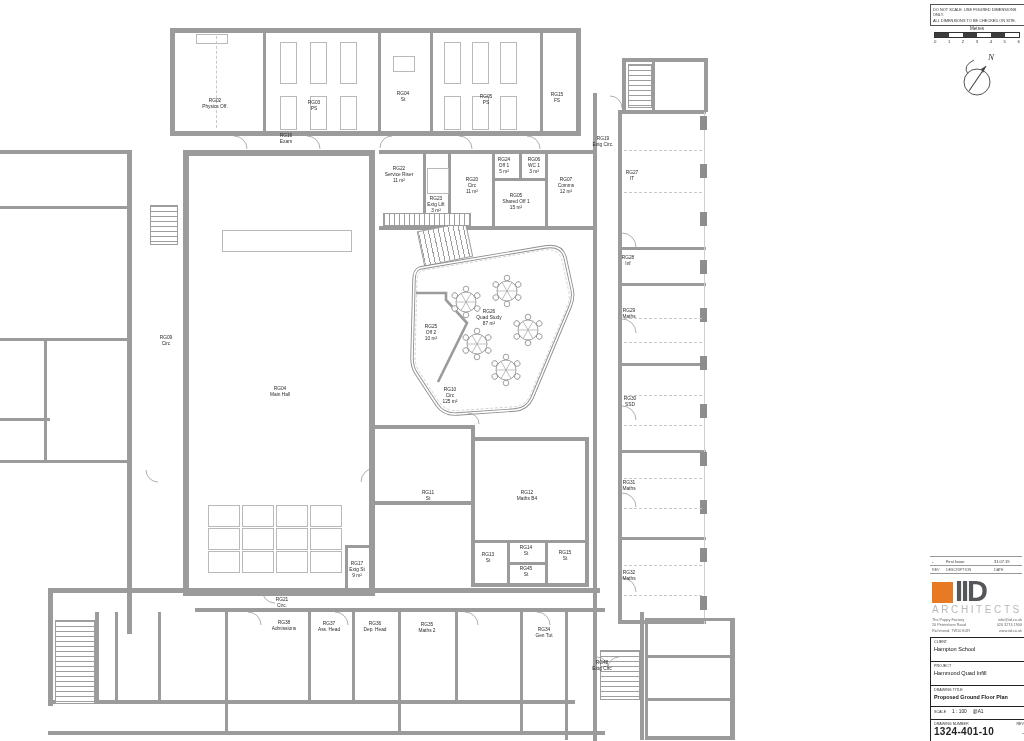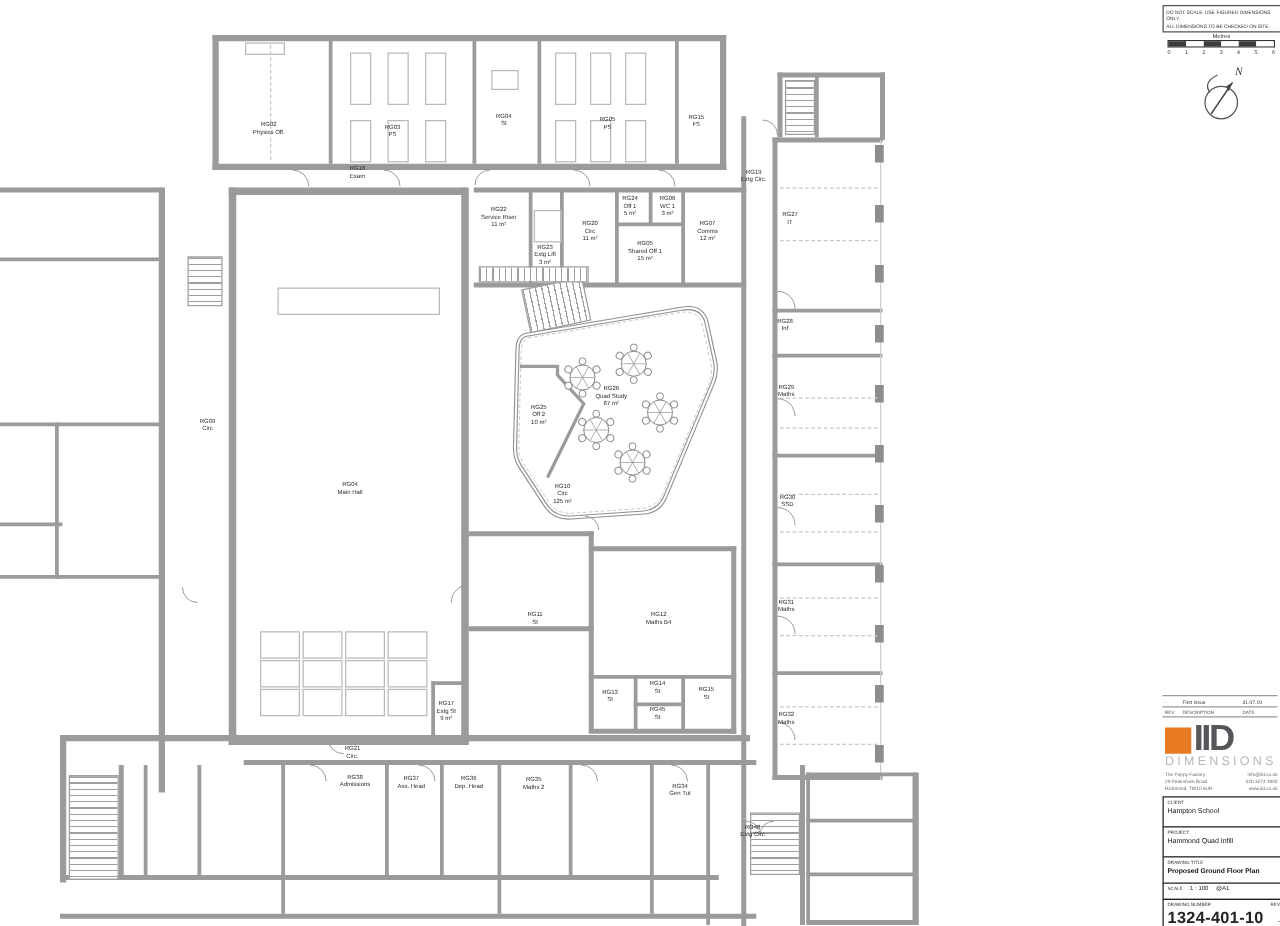--- a/index.html
+++ b/index.html
@@ -43,21 +43,21 @@
   .addr{display:flex;justify-content:space-between;margin-top:3px;font-size:3.8px;line-height:1.5;color:#666;}
   .addr .rgt{text-align:right;}
   .box{position:absolute;left:930px;width:90px;border:1px solid #222;background:#fff;padding:2px 3px;z-index:8;}
   .blab{font-size:3.7px;color:#333;}
   .bval{font-size:5.6px;color:#111;margin-top:2px;}
   .bvalb{font-size:5.4px;font-weight:bold;color:#111;margin-top:2px;}
   .srow{display:flex;align-items:baseline;gap:6px;}
   .srow .blab{flex:0 0 auto;}
   .srow .sv{font-size:4.8px;}
   .nrow{display:flex;justify-content:space-between;align-items:baseline;}
-  .numv{font-size:13px;font-weight:bold;letter-spacing:.3px;}
+  .numv{font-size:10px;font-weight:bold;letter-spacing:.3px;}
   .revv{font-size:5.5px;}
 </style>
 </head>
 <body>
 
 <div class="sheet">
 
   <div>
 
     <i class="w" style="left:170px;top:28px;width:410px;height:5px"></i>
@@ -451,21 +451,21 @@
       <span>DESCRIPTION</span>
       <span>DATE</span>
     </div>
   </div>
 
   <div class="logo">
     <div class="lrow">
       <span class="lsq"></span>
       <span class="lid">IID</span>
     </div>
-    <div class="larch">DIMENSIONS</div>
+    <div class="larch">ARCHITECTS</div>
     <div class="addr">
       <div class="lft">
         <div>The Poppy Factory</div>
         <div>20 Petersham Road</div>
         <div>Richmond, TW10 6UR</div>
       </div>
       <div class="rgt">
         <div>info@iid.co.uk</div>
         <div>020 3274 1900</div>
         <div>www.iid.co.uk</div>

